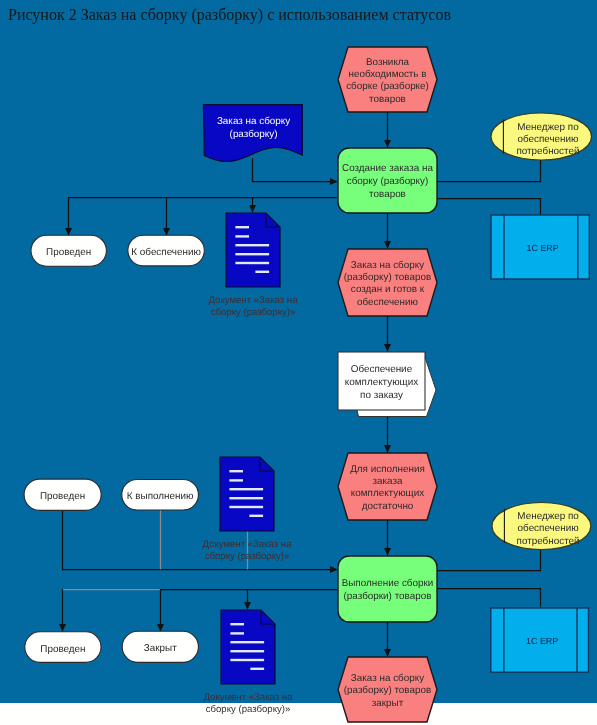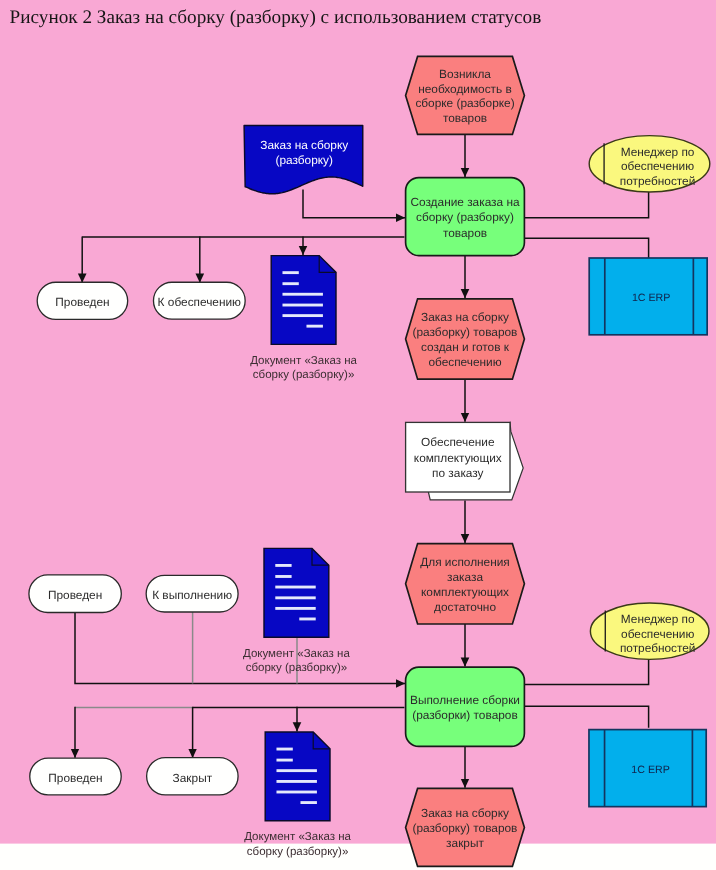--- a/index.html
+++ b/index.html
@@ -1,18 +1,18 @@
 <!DOCTYPE html>
 <html><head>
 <meta charset="utf-8">
 <title>Flowchart</title>
 <style>
   html,body{margin:0;padding:0;background:#fffffd;}
   body{width:597px;height:725px;overflow:hidden;font-family:"Liberation Sans",sans-serif;}
-  #page{position:relative;width:597px;height:703px;background:#f9a8d4;}
+  #page{position:relative;width:597px;height:703px;background:#0369a1;}
   #title{position:absolute;left:8px;top:6px;font-family:"Liberation Serif",serif;font-size:16px;color:#161616;white-space:nowrap;letter-spacing:0px;}
   #chart{position:absolute;left:0;top:0;}
   text{font-family:"Liberation Sans",sans-serif;-webkit-font-smoothing:antialiased;text-rendering:geometricPrecision;}
   #title{-webkit-font-smoothing:antialiased;}
 </style>
 </head>
 <body>
 
 <div id="page">
   <div id="title">Рисунок 2 Заказ на сборку (разборку) с использованием статусов</div>

